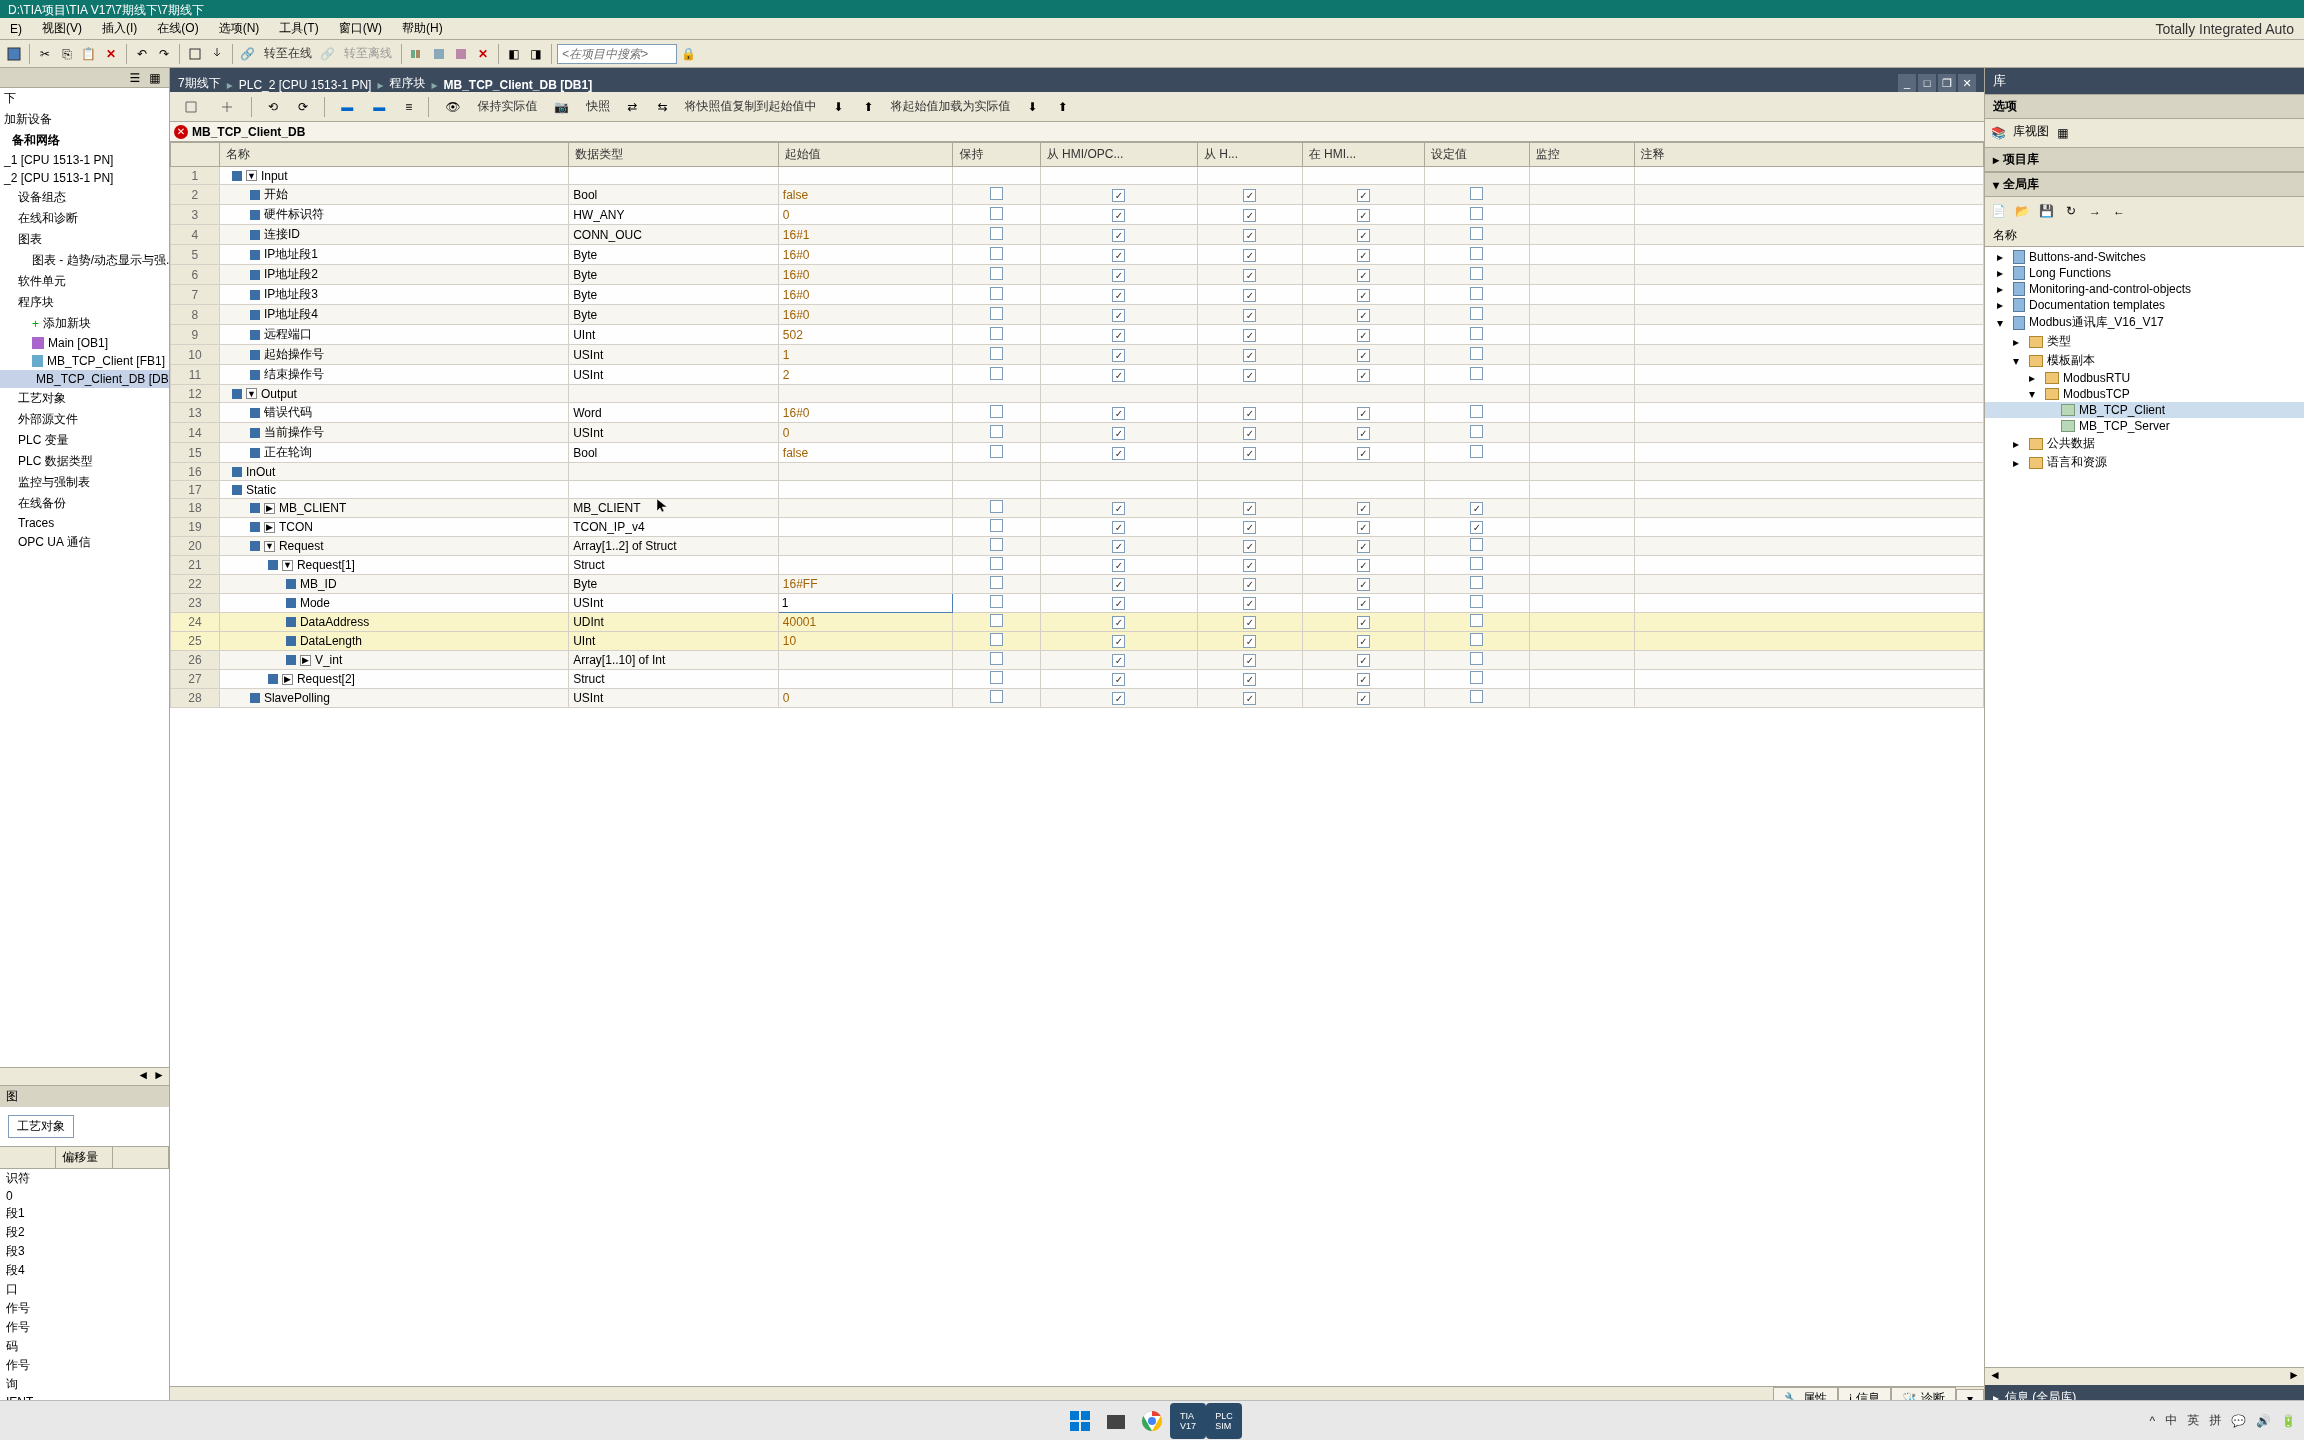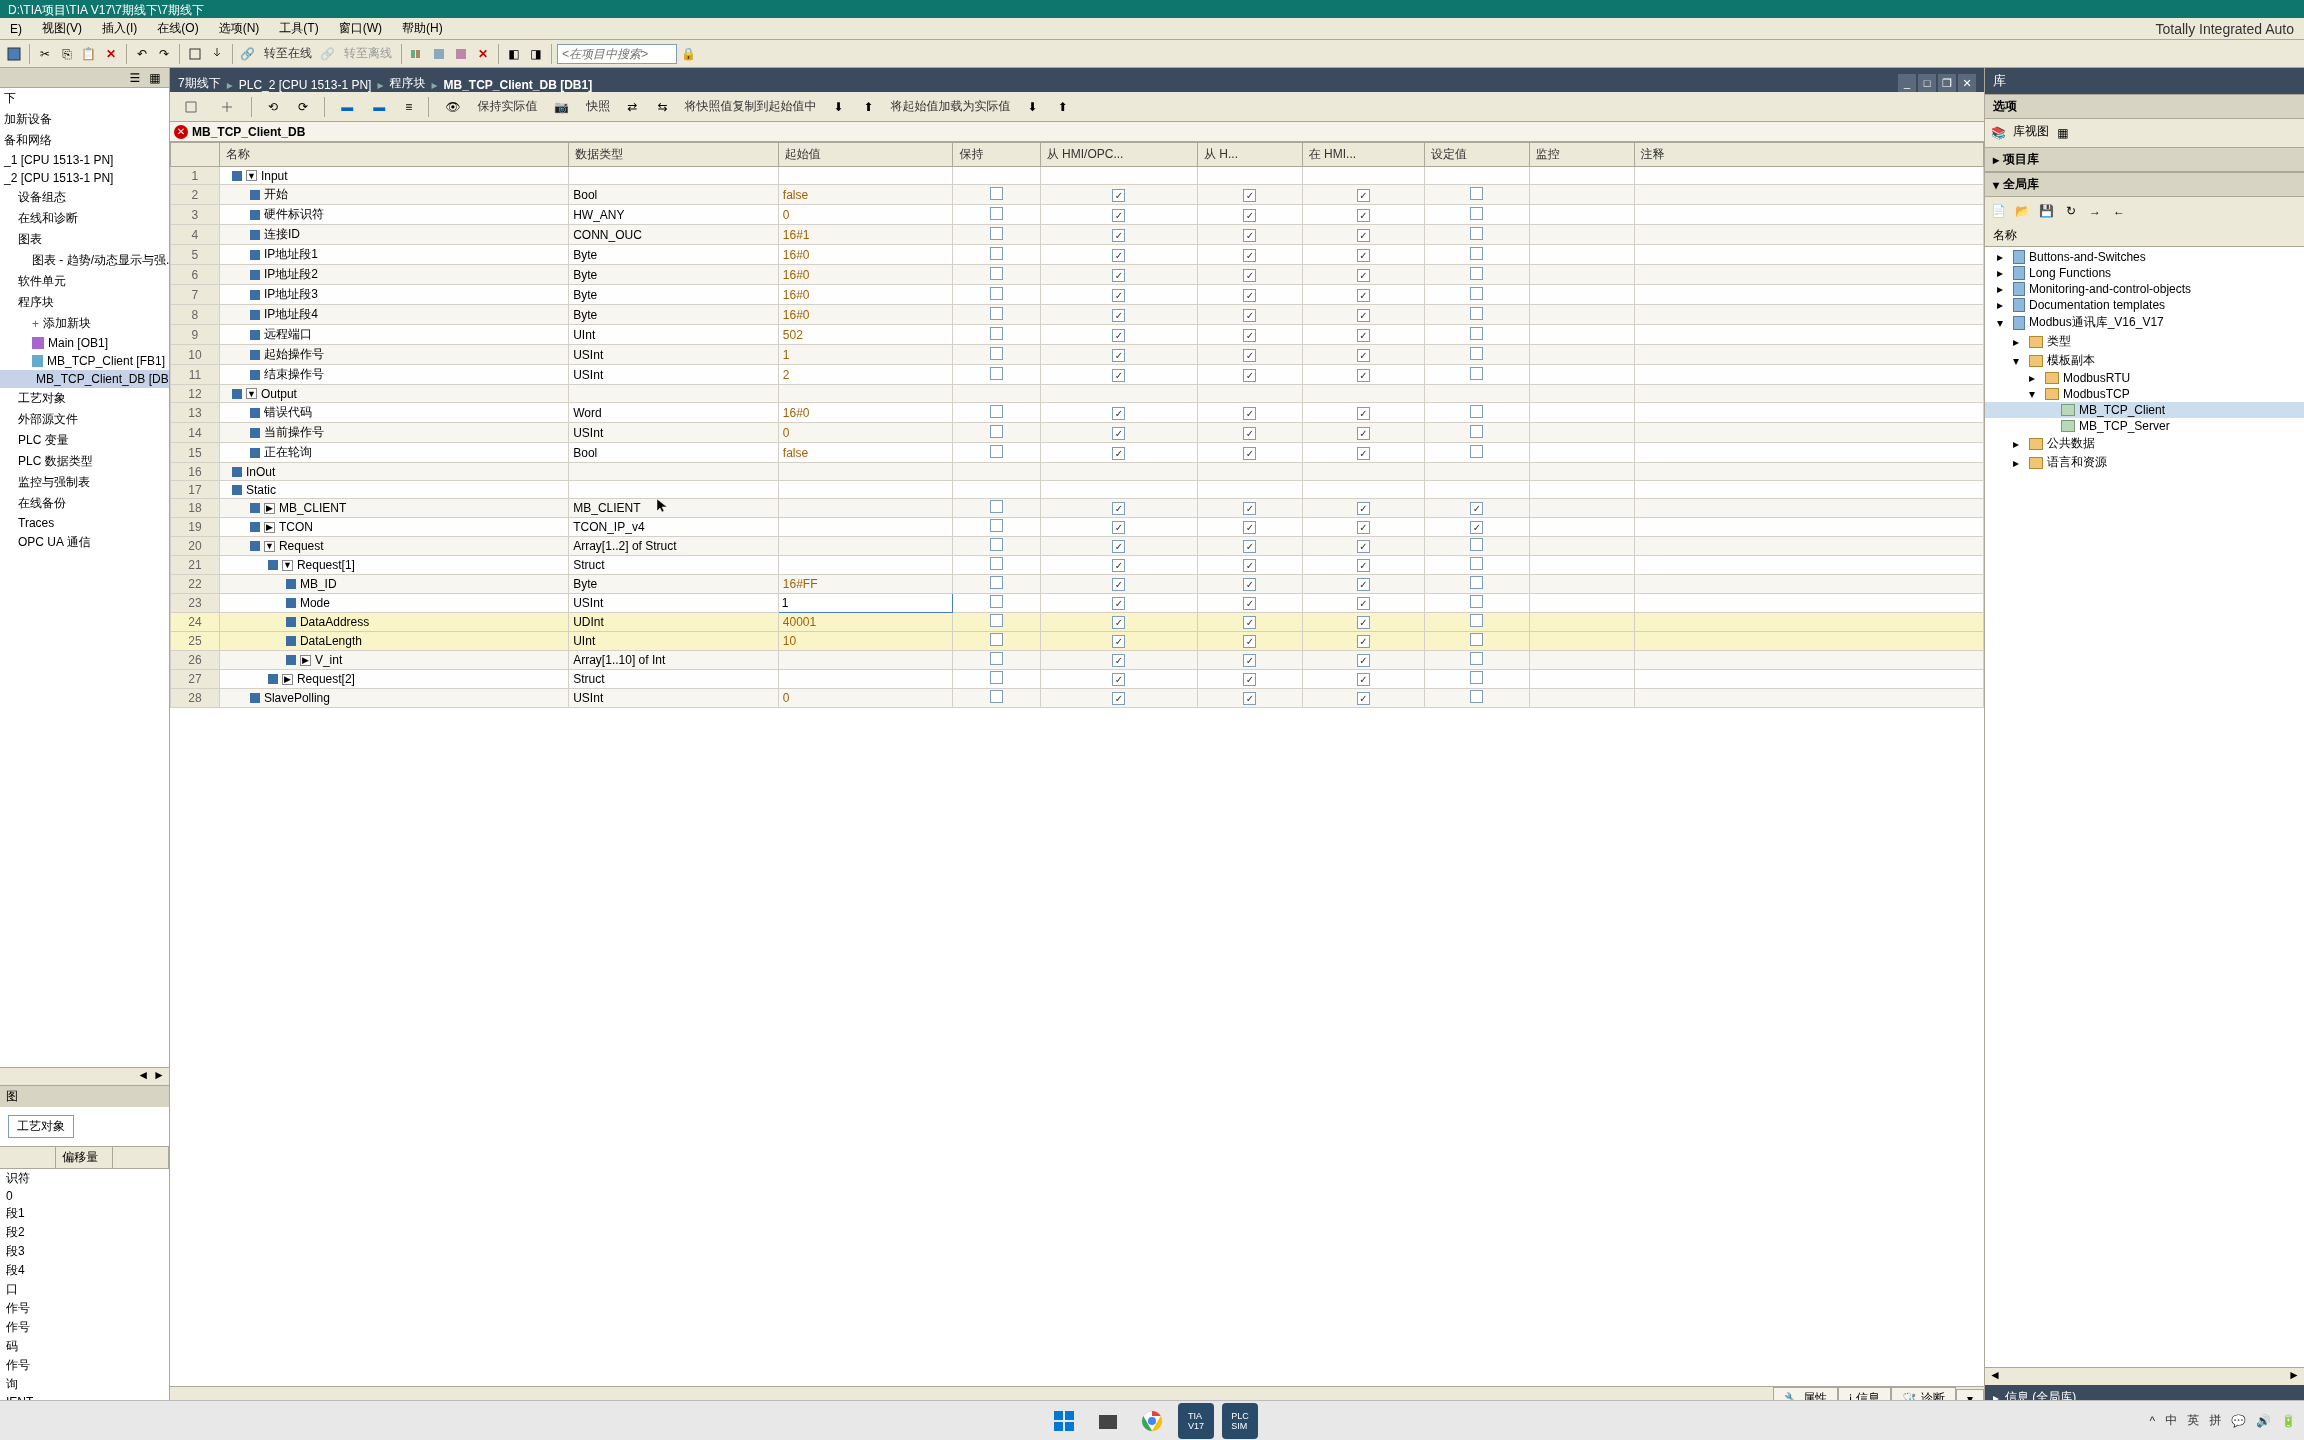--- a/index.html
+++ b/index.html
@@ -81,21 +81,21 @@
 .db-ico { width:14px; height:12px; background:#b8d8b8; border:1px solid #7a9a7a; }
 
 .rp-info-title { background:#3b4a5c; color:#fff; padding:4px 8px; display:flex; align-items:center; gap:6px; }
 
 
 .bottom-tabs { height:30px; background:#ece9d8; border-top:1px solid #aca899; display:flex; align-items:center; }
 .btab { padding:4px 14px; border-right:1px solid #aca899; display:flex; align-items:center; gap:6px; background:#f5f3ea; }
 .btab.active { background:#fff; }
 .status-right { margin-left:auto; background:#1a1a1a; color:#fff; padding:4px 12px; display:flex; align-items:center; gap:8px; height:100%; }
 
-.taskbar { position:fixed; bottom:0; left:0; right:0; height:40px; background:#e8e8e8; border-top:1px solid #bbb; display:flex; align-items:center; justify-content:center; gap:8px; }
+.taskbar { position:fixed; bottom:0; left:0; right:0; height:40px; background:#e8e8e8; border-top:1px solid #bbb; display:flex; align-items:center; justify-content:center; }
 .task-ico { width:36px; height:36px; display:flex; align-items:center; justify-content:center; border-radius:4px; }
 .task-right { position:absolute; right:8px; display:flex; gap:10px; align-items:center; font-size:11px; color:#333; }
 
 svg { display:block; }
 </style>
 </head>
 <body>
 
 <div class="title-bar">
   <span>D:\TIA项目\TIA V17\7期线下\7期线下</span>
@@ -180,21 +180,21 @@
       <div class="tb-btn">☰</div>
       <div class="tb-btn">▦</div>
     </div>
     <div class="left-tree" id="left-tree">
         <div class="tree-item" style="padding-left: 4px;"> 
           <span>下</span>
         </div>
         <div class="tree-item" style="padding-left: 4px;"> 
           <span>加新设备</span>
         </div>
-        <div class="tree-item" style="padding-left: 4px;"> 
+        <div class="tree-item" style="padding-left: 12px; font-weight: bold;"> 
           <span>备和网络</span>
         </div>
         <div class="tree-item" style="padding-left: 4px;"> 
           <span>_1 [CPU 1513-1 PN]</span>
         </div>
         <div class="tree-item" style="padding-left: 4px;"> 
           <span>_2 [CPU 1513-1 PN]</span>
         </div>
         <div class="tree-item" style="padding-left: 18px;"> 
           <span>设备组态</span>

